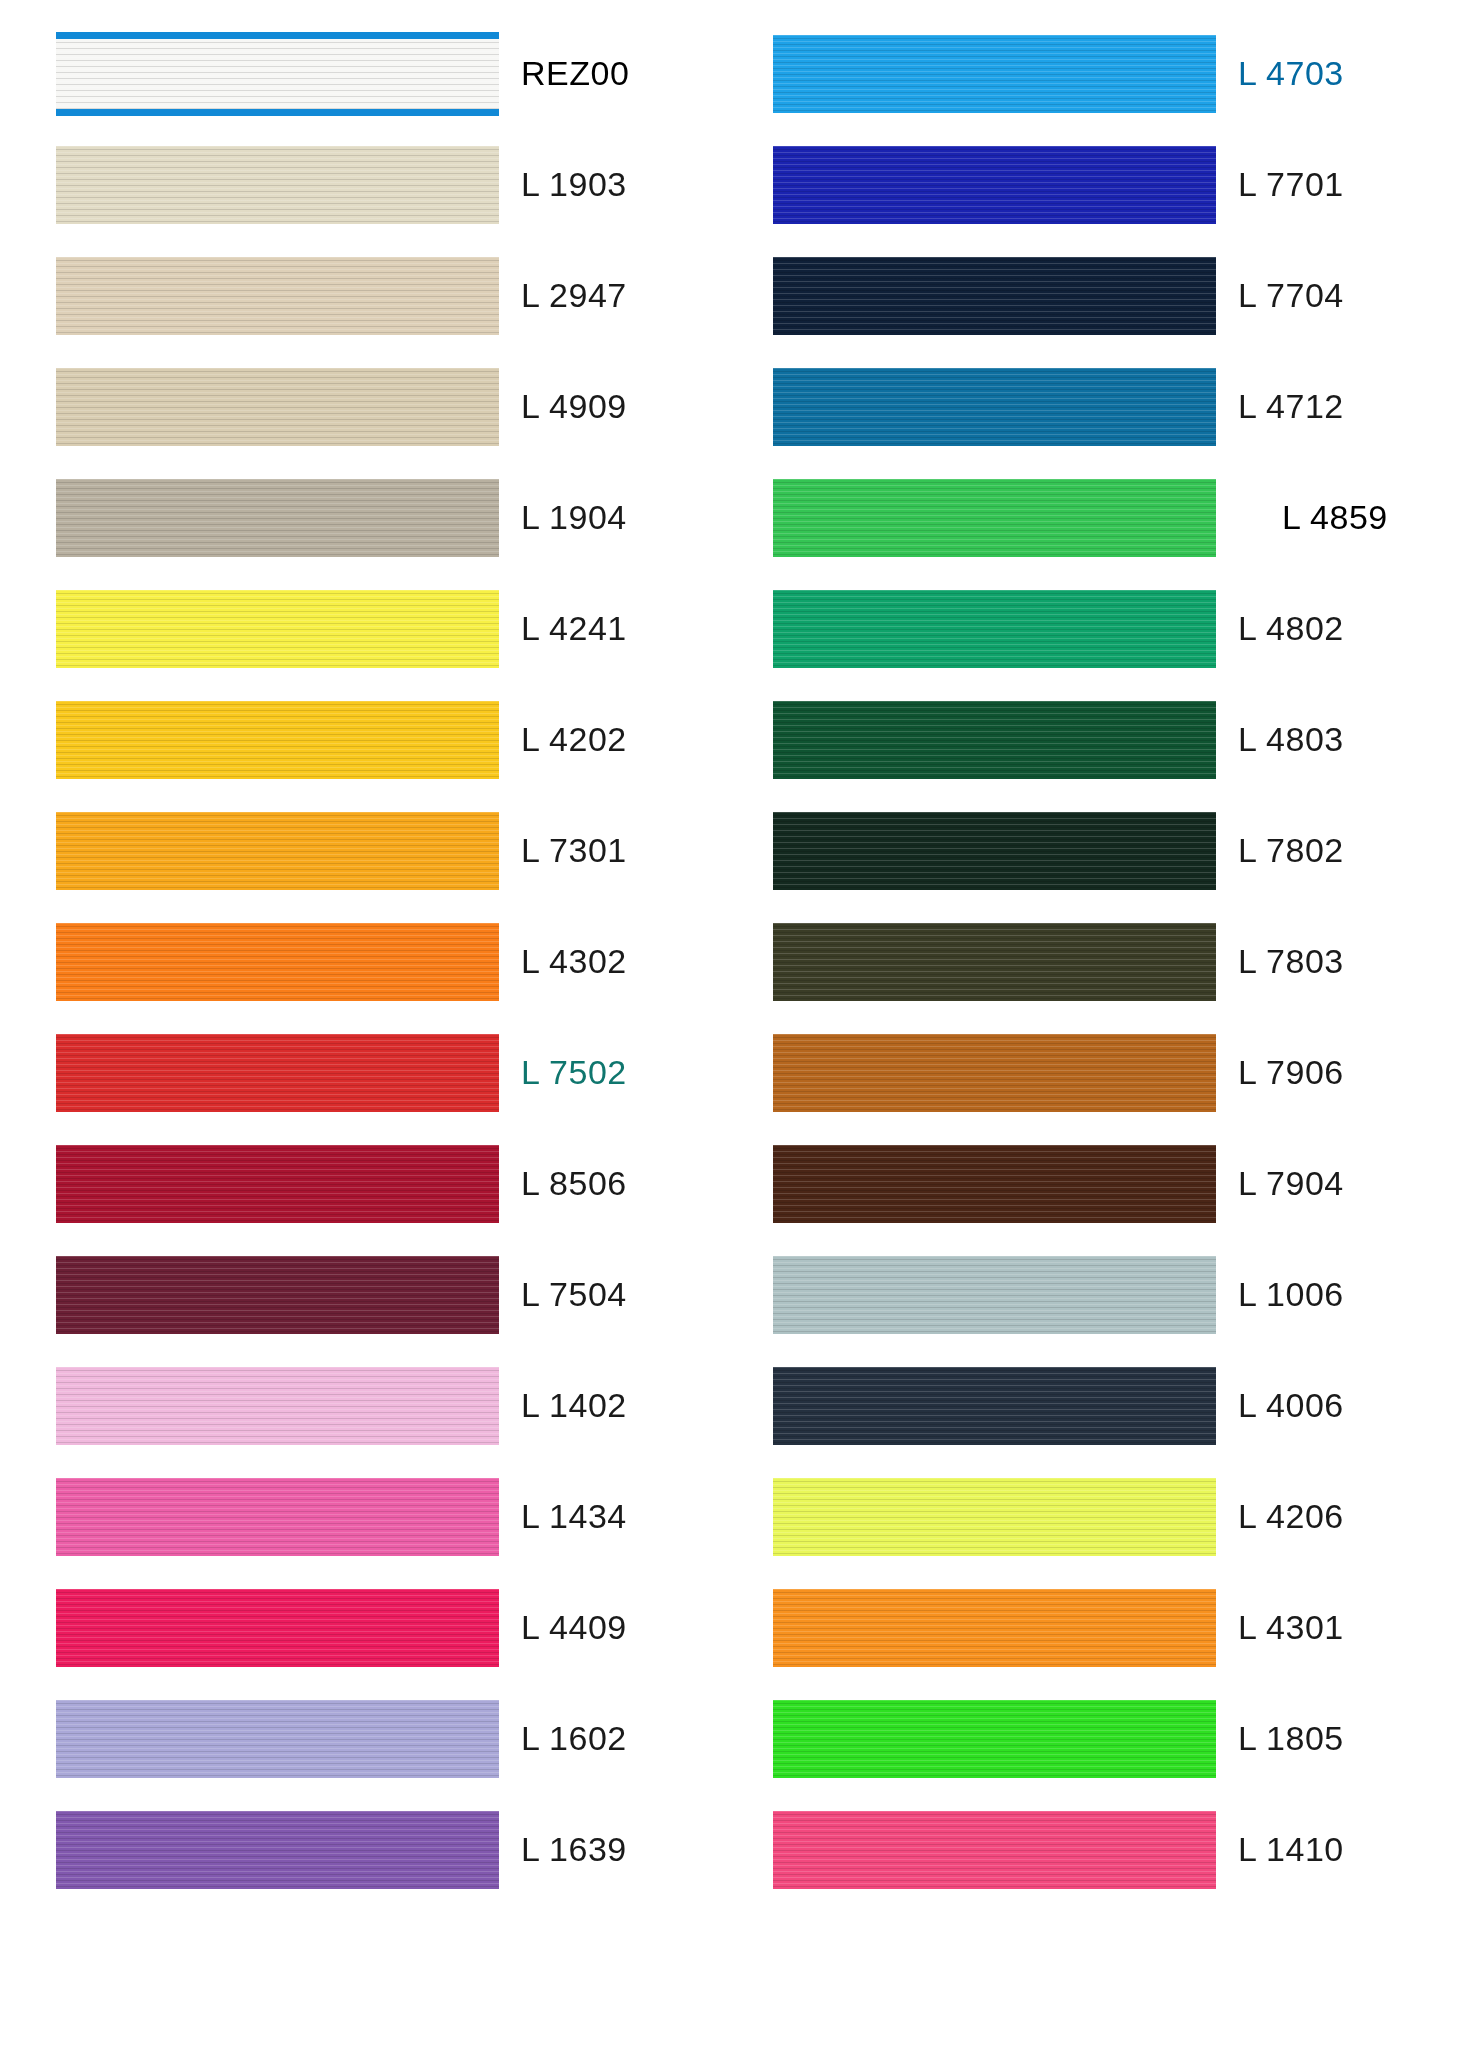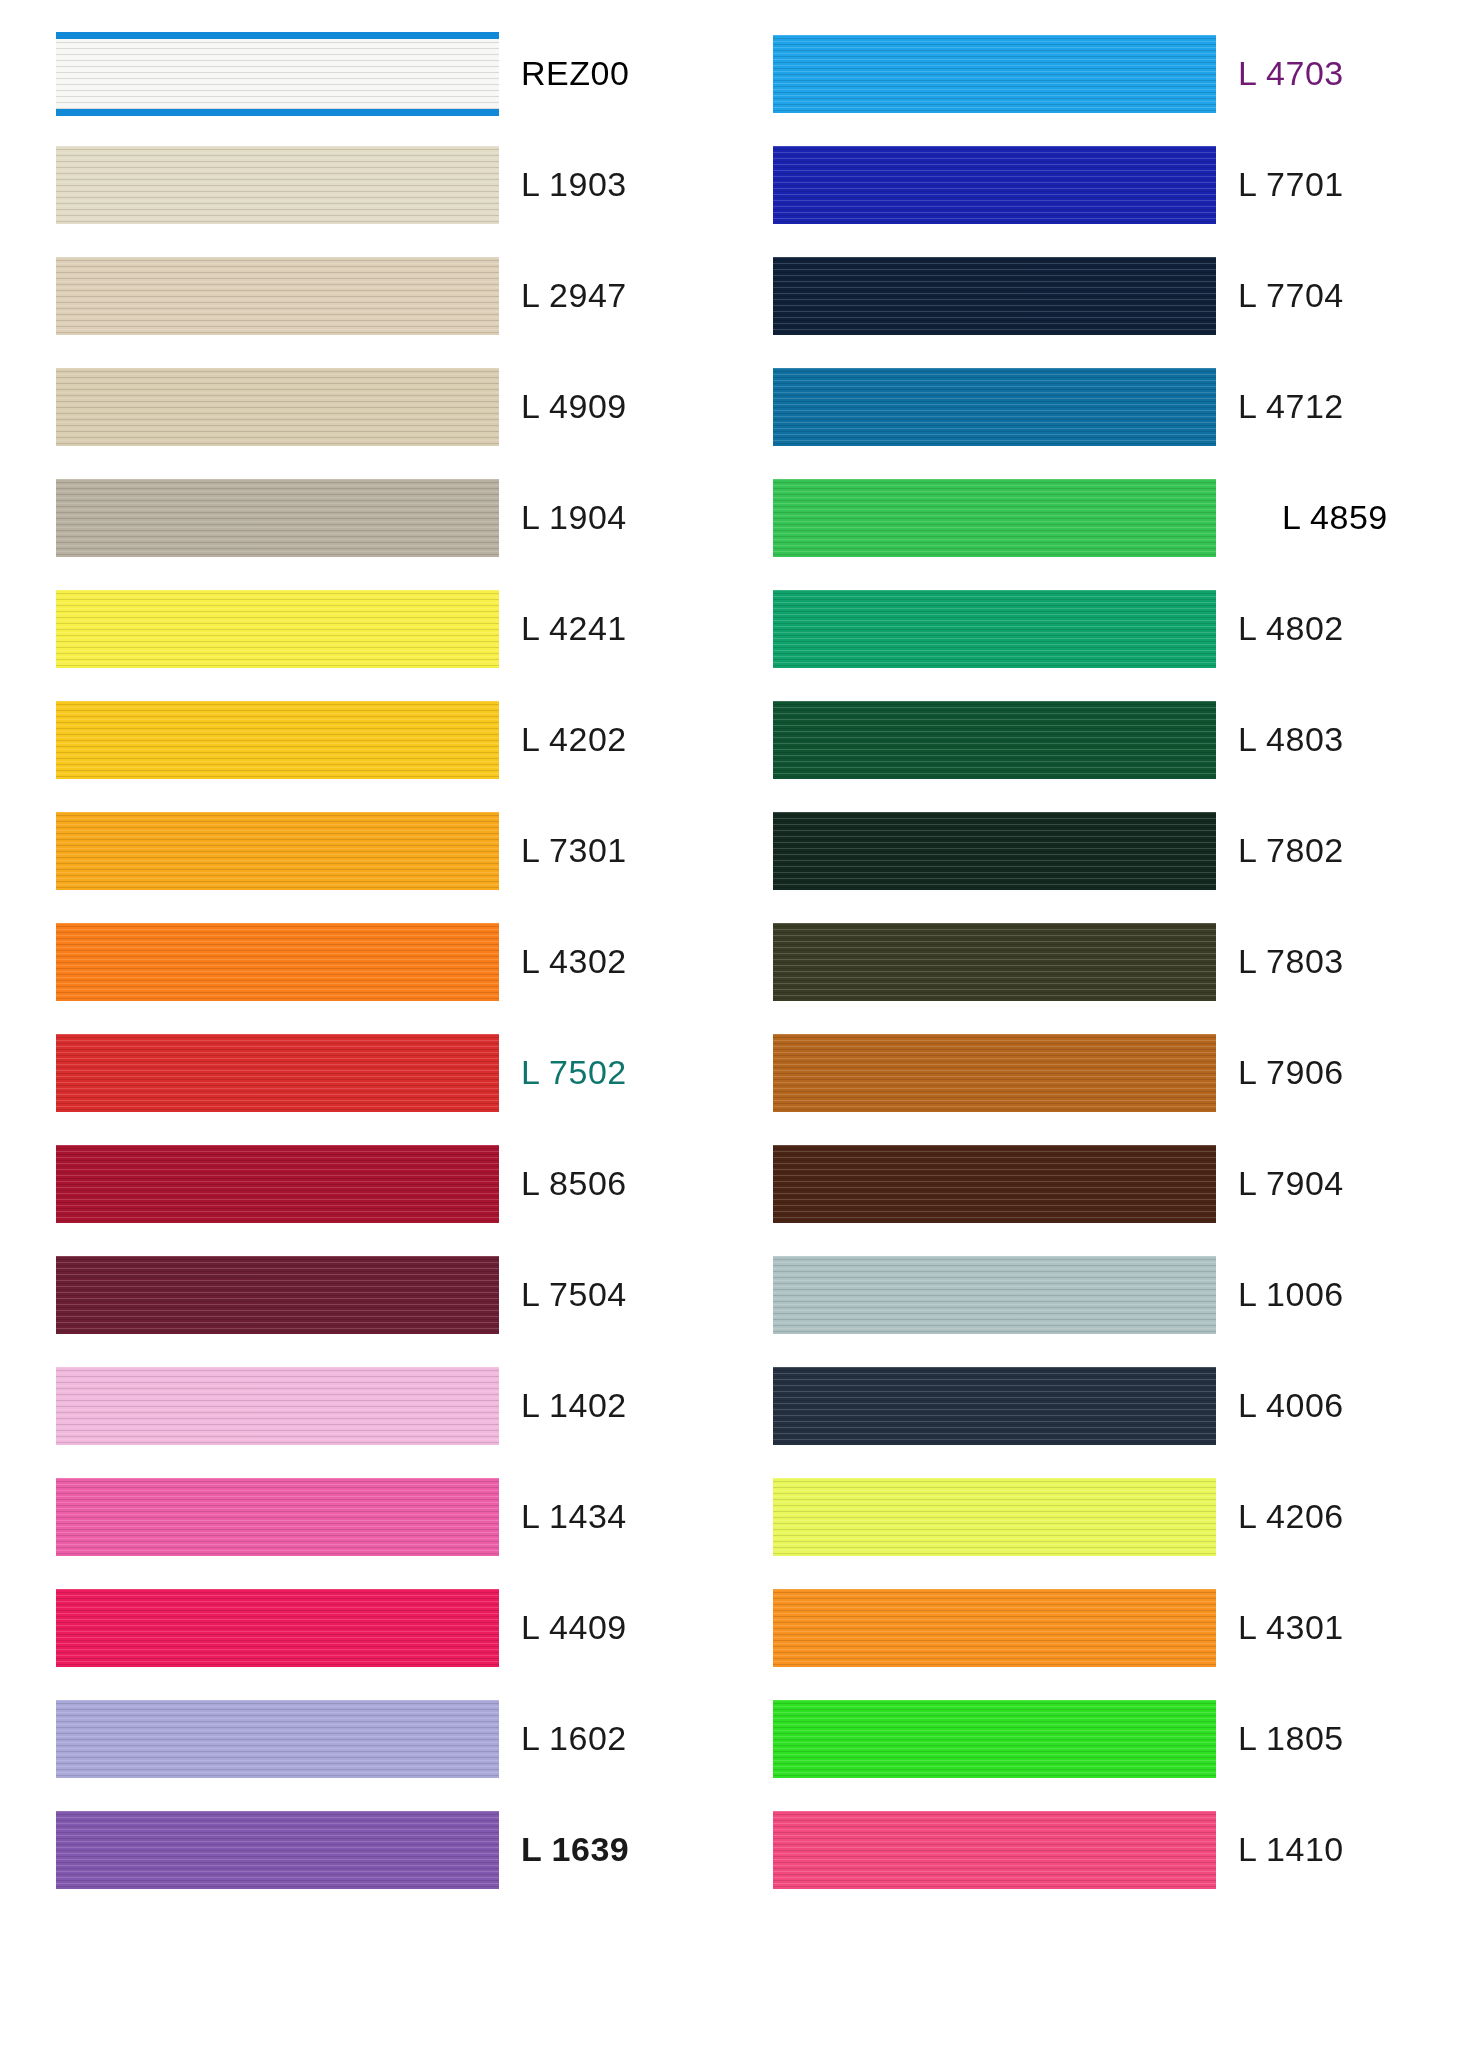--- a/index.html
+++ b/index.html
@@ -203,32 +203,32 @@
       <div class="swatch-wrap">
         <div class="swatch" style="background-color: rgb(170, 168, 216);"></div>
       </div>
       <div class="code" style="color: rgb(26, 26, 26);">L 1602</div>
     </div>
 
     <div class="swatch-row">
       <div class="swatch-wrap">
         <div class="swatch" style="background-color: rgb(129, 88, 174);"></div>
       </div>
-      <div class="code" style="color: rgb(26, 26, 26); font-weight: bold;">L 1639</div>
+      <div class="code" style="color: rgb(26, 26, 26);">L 1639</div>
     </div>
 
   </div>
 
   <div class="column col-right">
 
     <div class="swatch-row">
       <div class="swatch-wrap">
         <div class="swatch" style="background-color: rgb(30, 162, 232);"></div>
       </div>
-      <div class="code" style="color: #701a75;">L 4703</div>
+      <div class="code" style="color: #0369a1;">L 4703</div>
     </div>
 
     <div class="swatch-row">
       <div class="swatch-wrap">
         <div class="swatch" style="background-color: rgb(26, 35, 176);"></div>
       </div>
       <div class="code" style="color: rgb(26, 26, 26);">L 7701</div>
     </div>
 
     <div class="swatch-row">

